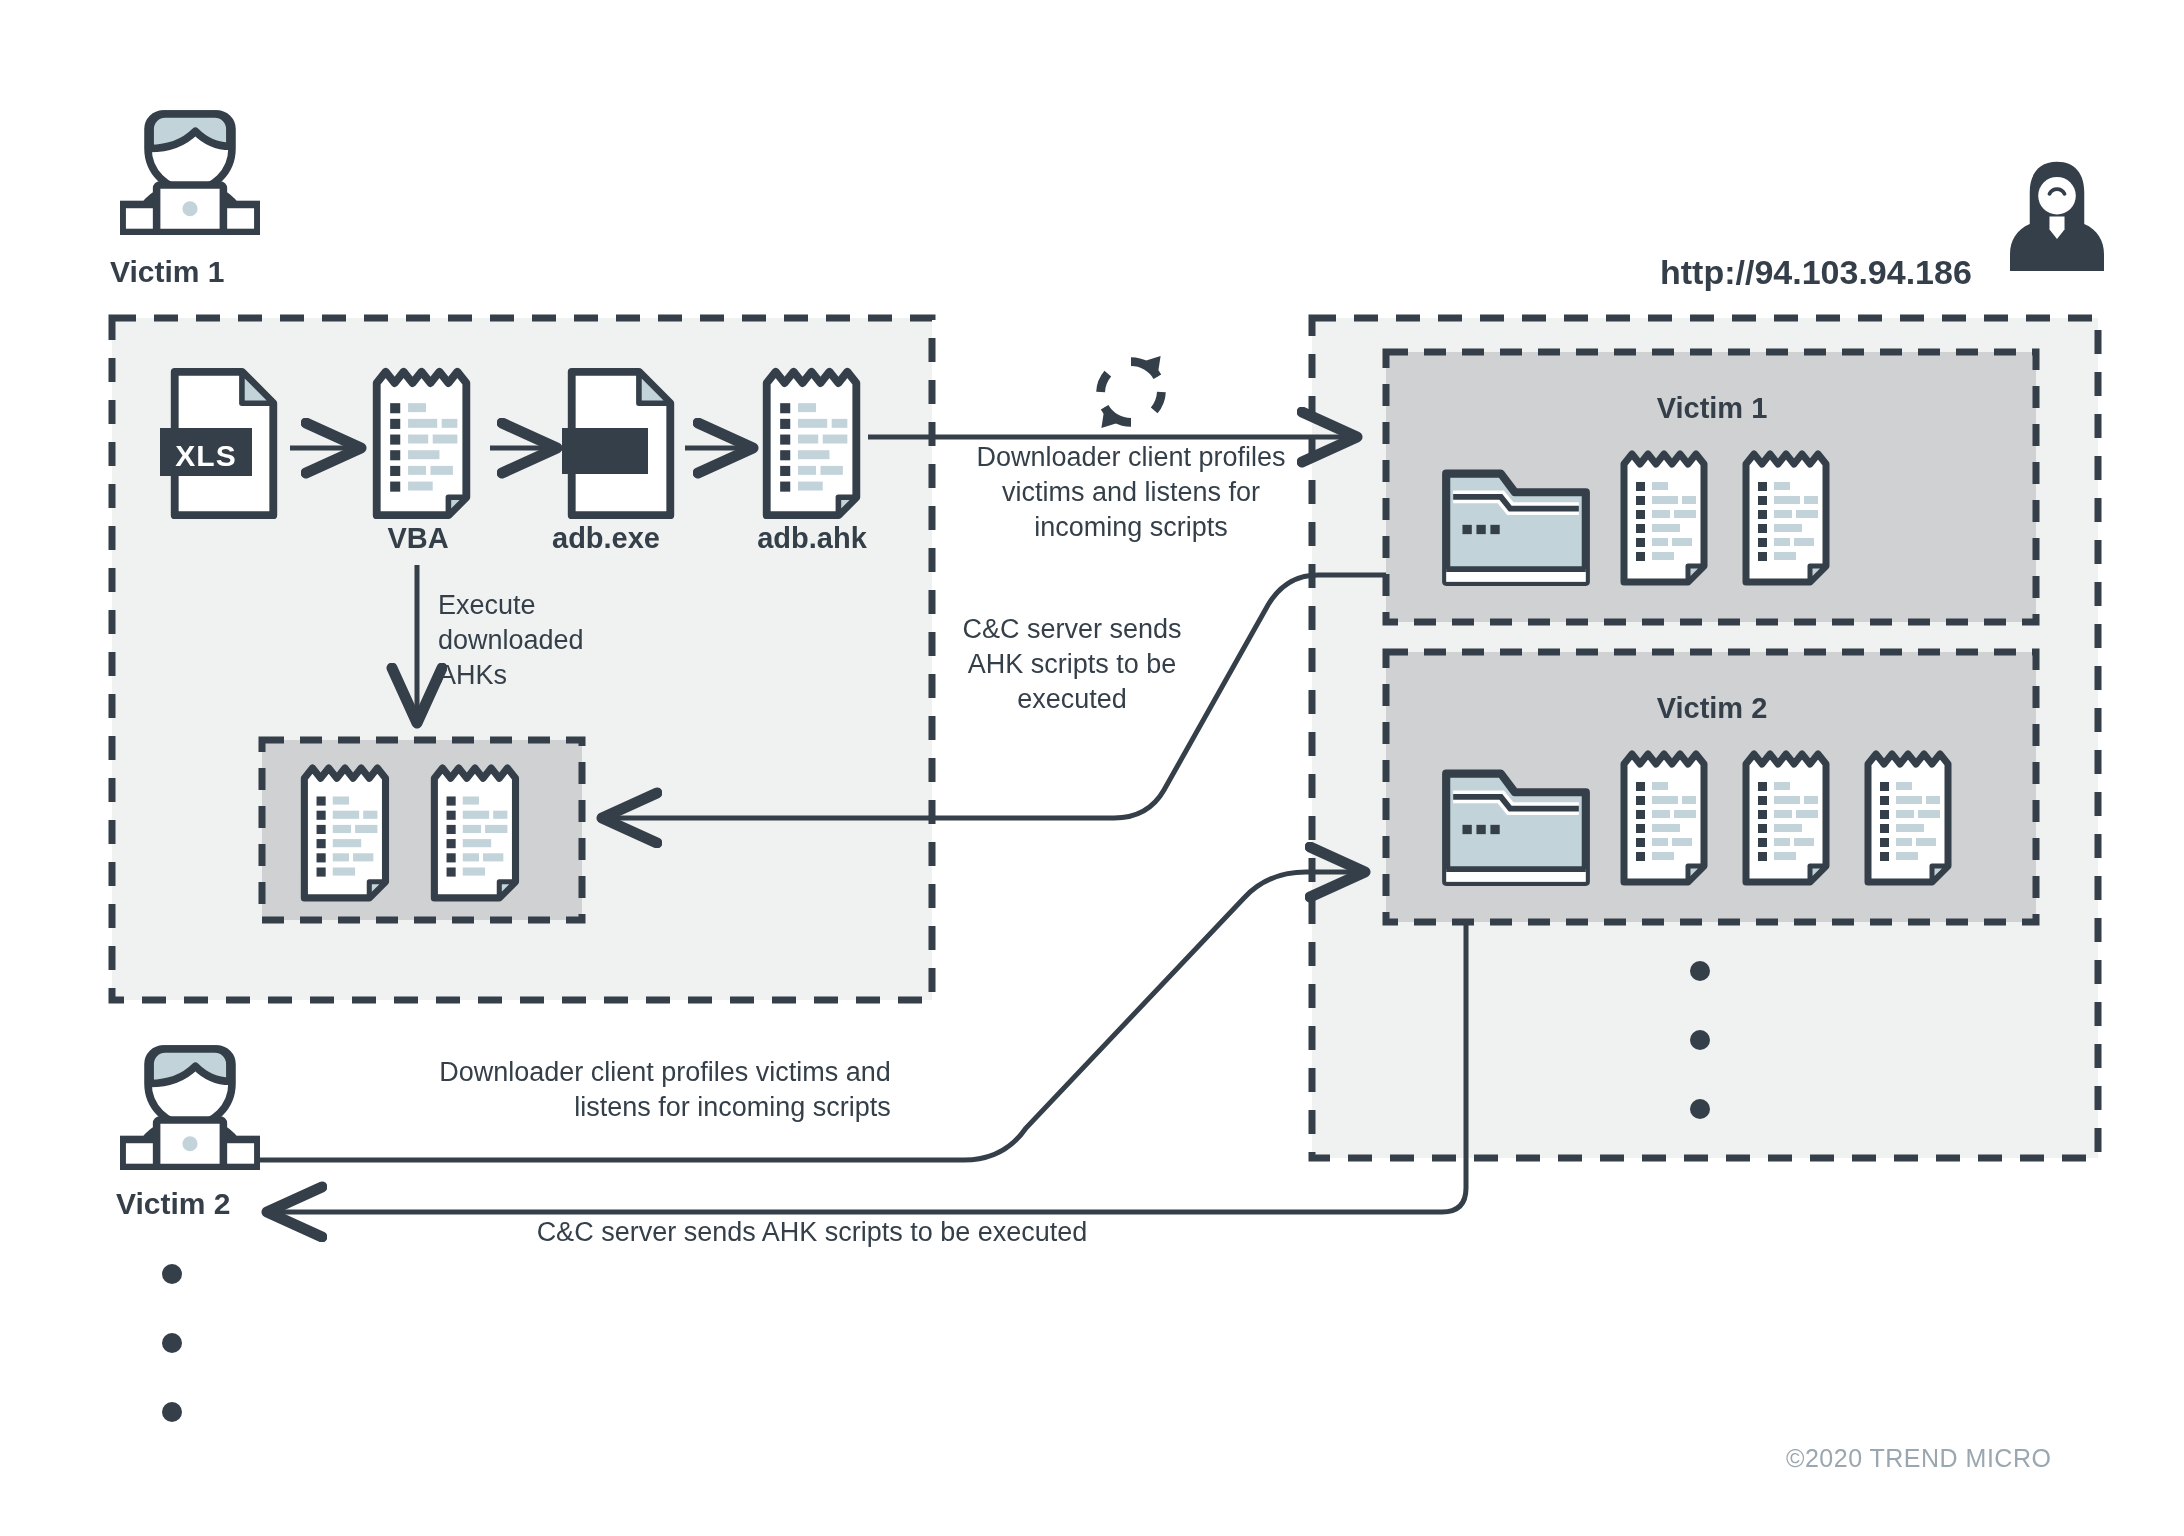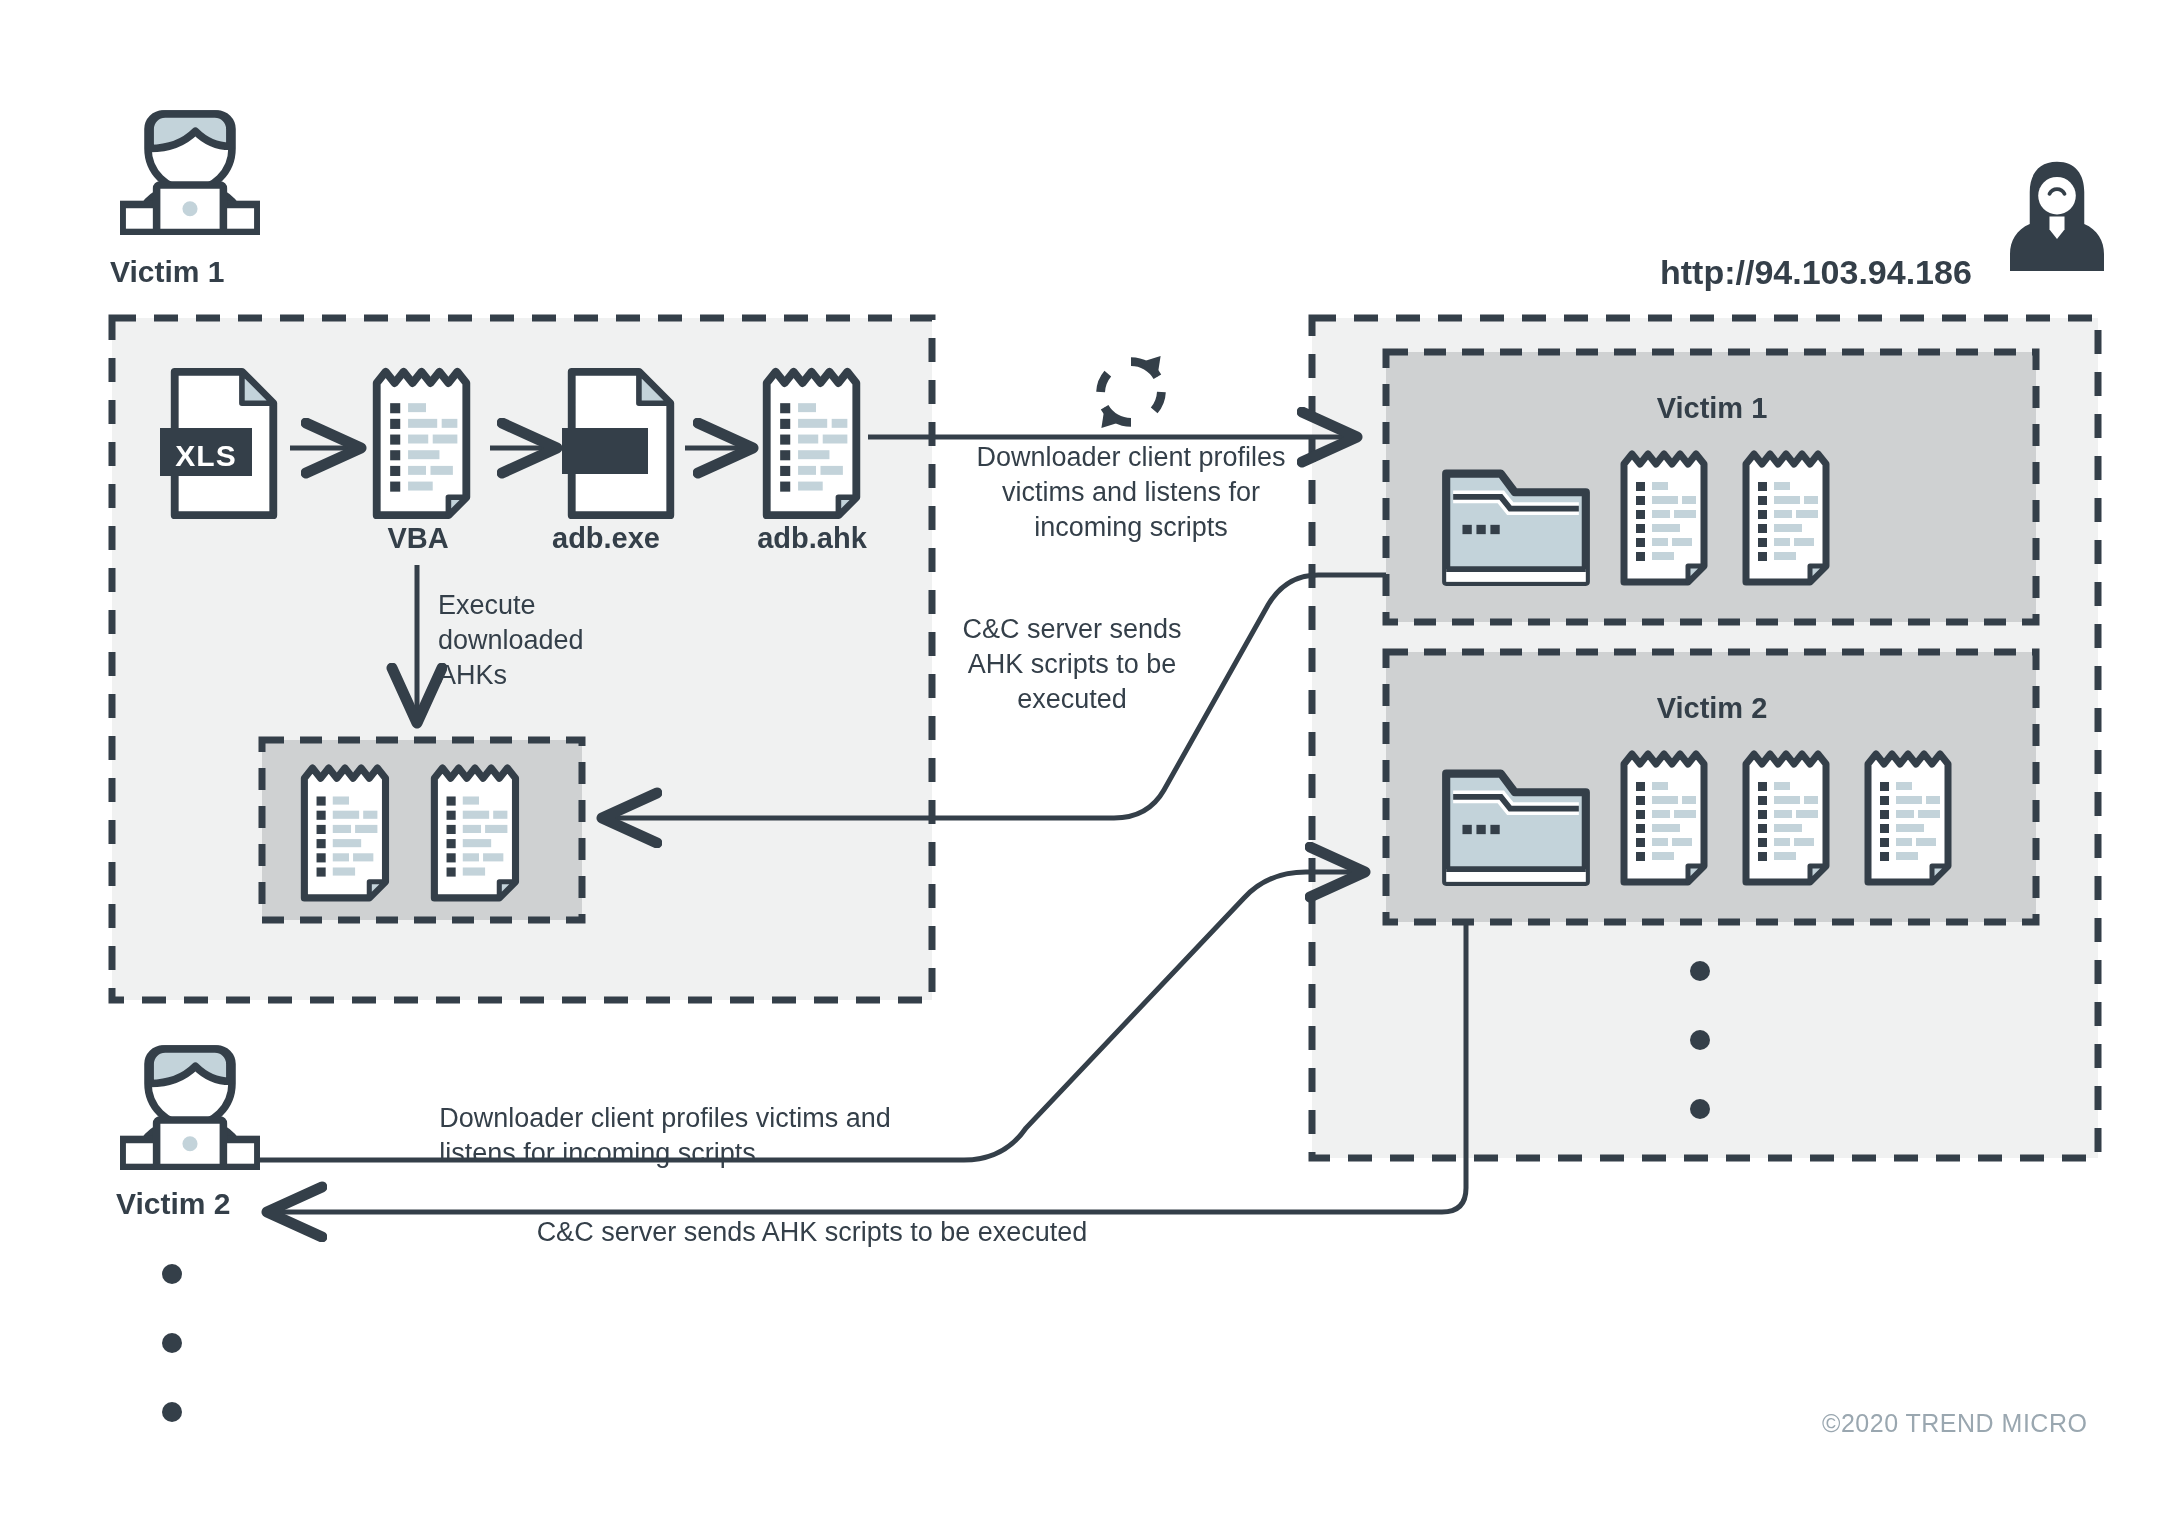--- a/index.html
+++ b/index.html
@@ -183,20 +183,20 @@
 victims and listens for
 incoming scripts</div>
 
   <div class="txt lbl-panel center" style="left:1712px;top:390px;">Victim 1</div>
   <div class="txt lbl-panel center" style="left:1712px;top:690px;">Victim 2</div>
 
   <div class="txt lbl-url" style="left:1660px;top:250px;">http://94.103.94.186</div>
 
   <div class="txt lbl-victim" style="left:116px;top:1184px;">Victim 2</div>
 
-  <div class="txt lbl-flow center" style="left:665px;top:1101px;text-align:left;">Downloader client profiles victims and
+  <div class="txt lbl-flow center" style="left:665px;top:1055px;text-align:right;">Downloader client profiles victims and
 listens for incoming scripts</div>
 
   <div class="txt lbl-flow center" style="left:812px;top:1215px;text-align:center;">C&amp;C server sends AHK scripts to be executed</div>
 
-  <div class="txt footer" style="left:1786px;top:1407px;margin-left:36px;">©2020 TREND MICRO</div>
+  <div class="txt footer" style="left:1786px;top:1442px;">©2020 TREND MICRO</div>
 
 </div>
 
 </body></html>

